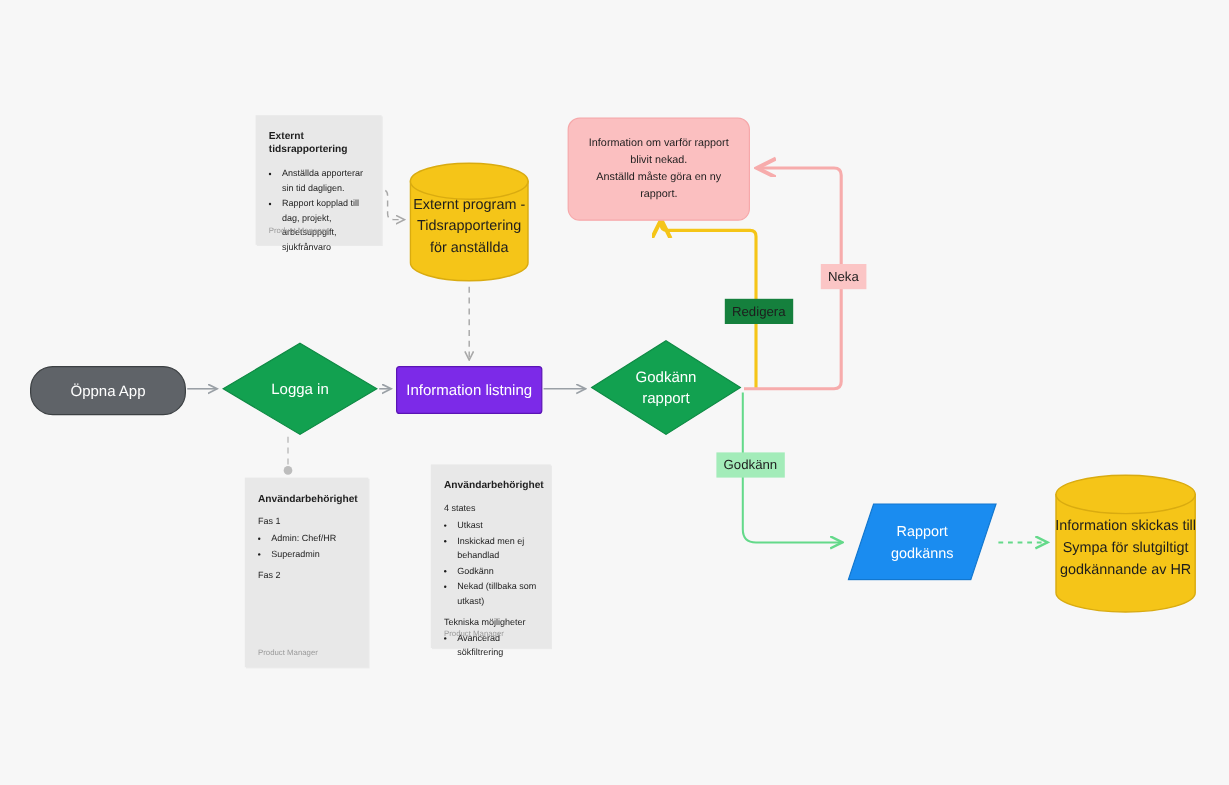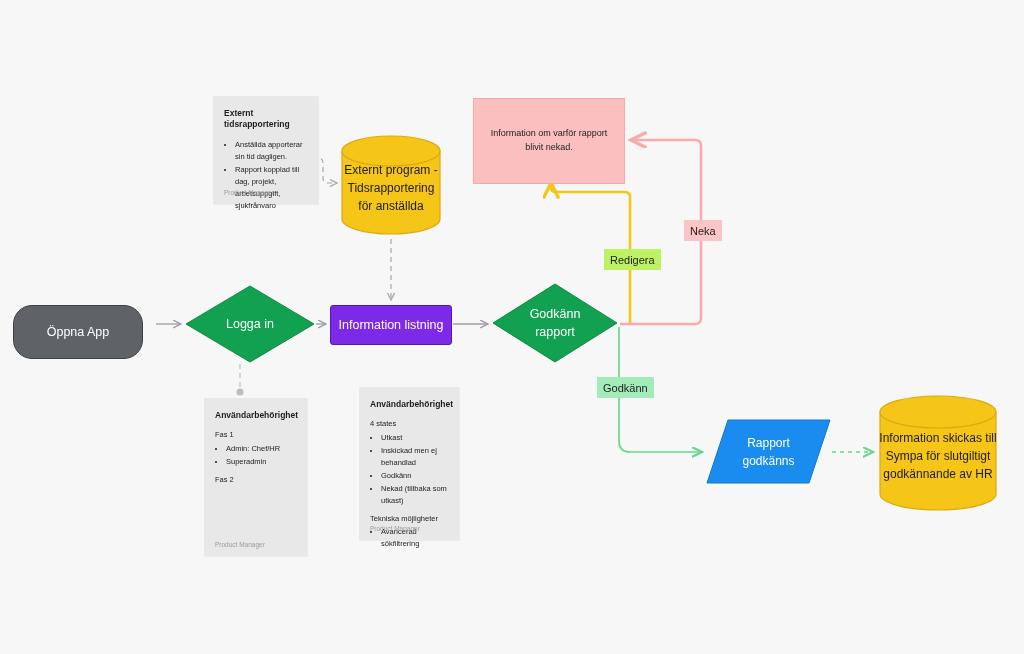--- a/index.html
+++ b/index.html
@@ -20,26 +20,27 @@
     width: 1024px;
     height: 654px;
   }
   .node {
     position: absolute;
     box-sizing: border-box;
     display: flex;
     align-items: center;
     justify-content: center;
     text-align: center;
+    border-radius: 10px;
   }
 
   
   #open-app {
-    left: 13px; top: 305px;
-    width: 130px; height: 54px;
+    left: 25px; top: 305px;
+    width: 130px; height: 41px;
     background: #5f6368;
     border: 1px solid #3c4043;
     border-radius: 19px;
     color: #ffffff;
     font-size: 12.5px;
   }
 
   
   .diamond-wrap {
     position: absolute;
@@ -121,21 +122,21 @@
     position: absolute;
     box-sizing: border-box;
     display: flex;
     align-items: center;
     justify-content: flex-end;
     font-size: 11px;
     color: #1d1d1d;
     padding: 2px 6px;
     white-space: nowrap;
   }
-  #label-redigera { left: 604px; top: 249px; height: 21px; background: #bef264; }
+  #label-redigera { left: 604px; top: 249px; height: 21px; background: #15803d; }
   #label-neka     { left: 684px; top: 220px; height: 21px; background: #fbc5c5; }
   #label-godkann  { left: 597px; top: 377px; height: 21px; background: #a3ecb9; }
 
   
   .note {
     position: absolute;
     background: #e8e8e8;
     box-sizing: border-box;
     padding: 12px 8px 8px 11px;
     color: #1d1d1d;
@@ -253,20 +254,21 @@
   </svg>
   <div class="cyl-label">
     <span>Externt program -</span>
     <span>Tidsrapportering</span>
     <span>för anställda</span>
   </div>
 </div>
 
 <div class="node" id="denied-info">
   <span>Information om varför rapport blivit nekad.</span>
+  <span>Anställd måste göra en ny rapport.</span>
 </div>
 
 <div id="report-approved-wrap">
   <svg width="125" height="65" viewBox="0 0 125 65">
     <polygon points="22,1 124,1 103,64 1,64" fill="#1a8cf0" stroke="#1277cf" stroke-width="1"></polygon>
   </svg>
   <div id="report-approved-label">
     <span>Rapport</span>
     <span>godkänns</span>
   </div>

